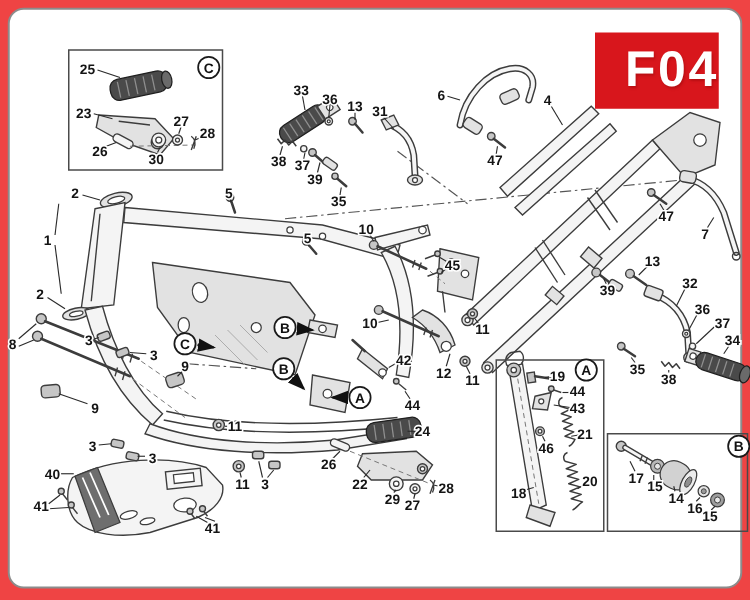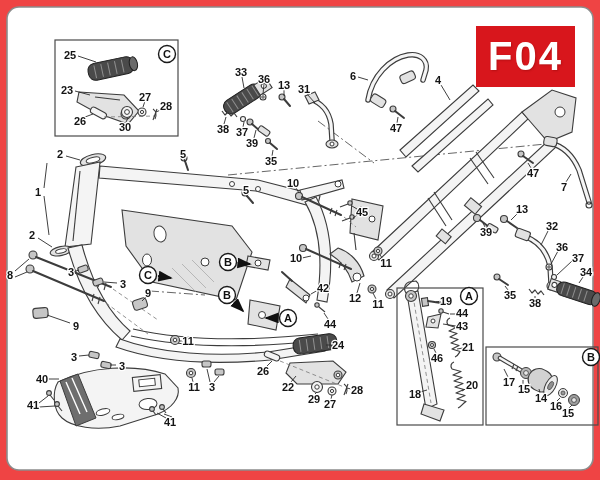--- a/index.html
+++ b/index.html
@@ -1,20 +1,20 @@
 <!DOCTYPE html>
 <html><head>
 <meta charset="utf-8">
 <style>
   html,body{margin:0;padding:0;background:#9a9a9a;}
   .stage{position:relative;width:600px;height:480px;margin:0 auto;background:#ef4444;
          font-family:"Liberation Sans", sans-serif;overflow:hidden;}
   .stage svg{position:absolute;left:0;top:0;}
   .badge{position:absolute;left:476px;top:26px;width:99px;height:61px;
-         display:flex;align-items:center;justify-content:center;
+         display:flex;align-items:center;justify-content:flex-end;
          color:#ffffff;font-weight:bold;font-size:40px;letter-spacing:2px;
          text-shadow:1px 1px 2px rgba(120,0,0,.35);}
   
   .ln{stroke:#3c3c3c;stroke-width:1.1;fill:none;}
   .fill-lt{fill:#f4f4f4;stroke:#3c3c3c;stroke-width:1.1;}
   .fill-md{fill:#e2e2e2;stroke:#3c3c3c;stroke-width:1.1;}
   .fill-dk{fill:#c6c6c6;stroke:#3c3c3c;stroke-width:1.1;}
   .hole{fill:#ffffff;stroke:#3c3c3c;stroke-width:1;}
   .pad{fill:#4a4a4a;stroke:#1f1f1f;stroke-width:1;}
   .rib{stroke:#909090;stroke-width:1;fill:none;}

